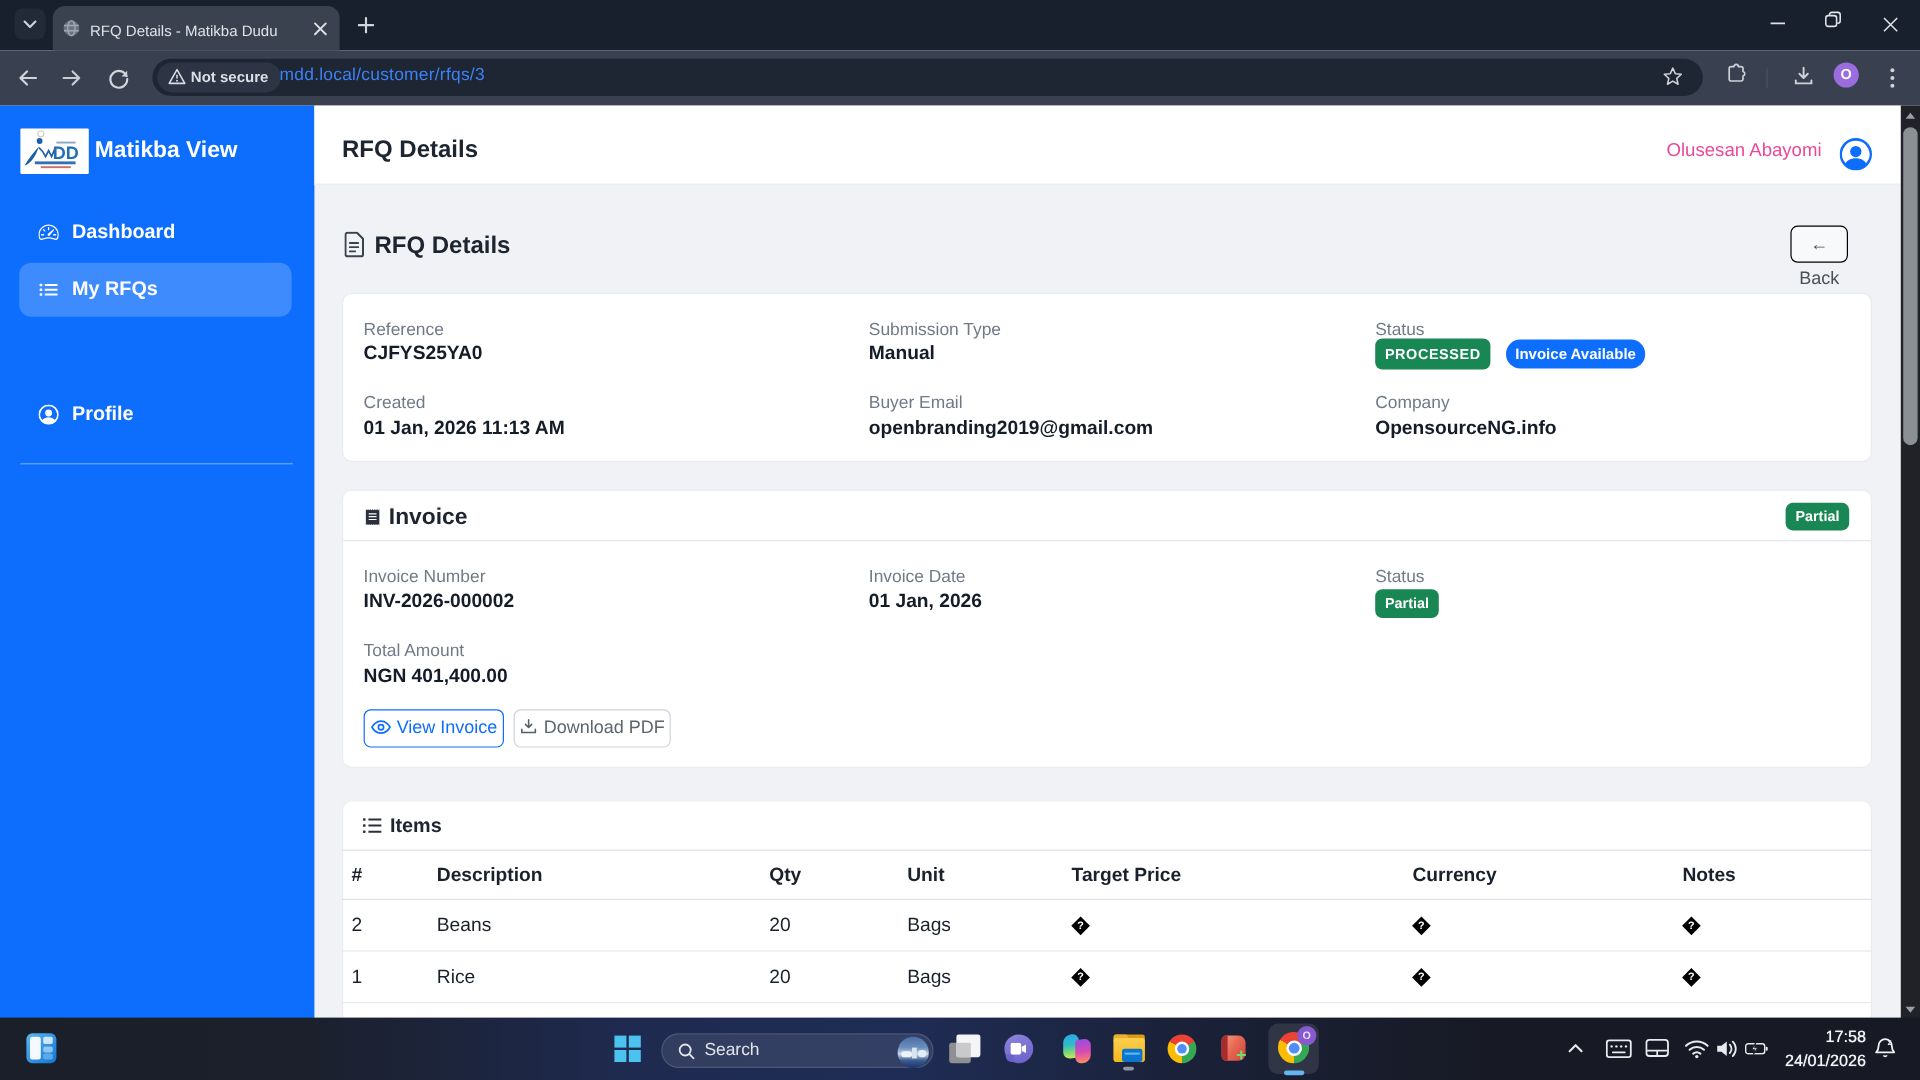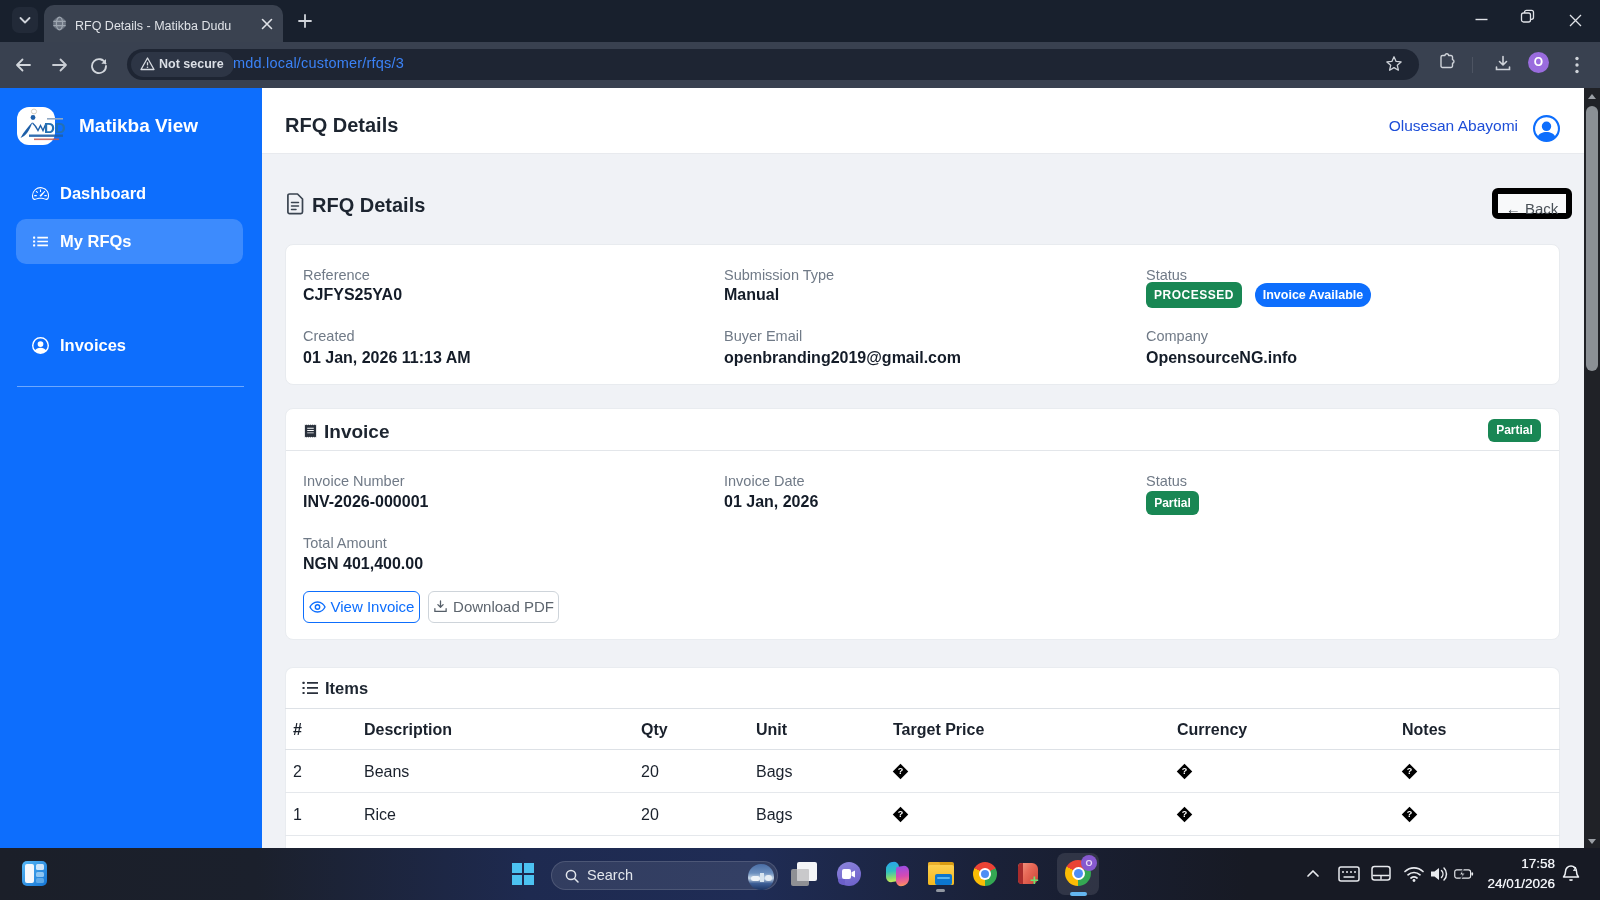--- a/index.html
+++ b/index.html
@@ -14,41 +14,41 @@
   #tab{position:absolute;left:44px;top:5px;width:239px;height:37px;background:#3a4250;border-radius:10px 10px 0 0;}
   #tabtitle{position:absolute;left:31px;top:14px;font-size:12.5px;color:#dfe2e7;}
   #toolbar{position:absolute;left:0;top:42px;width:1600px;height:46px;background:#394150;}
   #omnibox{position:absolute;left:127px;top:7px;width:1292px;height:31px;border-radius:16px;background:#1e2533;}
   #chip{position:absolute;left:4px;top:3px;height:25px;border-radius:13px;background:#2d3545;color:#dbdfe6;
     font-size:12.5px;font-weight:bold;padding:0 10px 0 28px;line-height:25px;}
   #url{position:absolute;left:106px;top:6px;font-size:14.5px;color:#3b82f6;letter-spacing:0.2px;}
 
   
   #sidebar{position:absolute;left:0;top:88px;width:262px;height:762px;background:#0d6efd;}
-  #logo{position:absolute;left:17px;top:19px;width:38px;height:38px;background:#fff;border-radius:12px;}
+  #logo{position:absolute;left:17px;top:19px;width:57px;height:38px;background:#fff;border-radius:1px;}
   #brand{position:absolute;left:79px;top:27px;font-size:19px;font-weight:bold;color:#fff;}
   .nav{position:absolute;left:16px;width:227px;height:45px;border-radius:10px;color:#fff;}
   .nav .nicon{position:absolute;left:16px;top:14px;}
   .nav .ntext{position:absolute;left:44px;top:13px;font-size:16.5px;font-weight:bold;}
   #nav-dash{top:83px;}
   #nav-rfq{top:131px;background:rgba(255,255,255,0.2);}
   #nav-inv{top:184px;}
   #nav-prof{top:235px;}
   #sidediv{position:absolute;left:17px;top:298px;width:227px;height:1px;background:rgba(255,255,255,0.4);}
   #logout{position:absolute;left:17px;top:319px;width:226px;height:32px;background:#fff;border-radius:7px;
     color:#212529;font-size:16px;text-align:center;line-height:32px;}
 
   
   #topbar{position:absolute;left:262px;top:88px;width:1322px;height:66px;background:#fff;border-bottom:1px solid #e8eaee;}
   #pgtitle{position:absolute;left:23px;top:26px;font-size:20px;font-weight:bold;color:#1d2530;}
-  #uname{position:absolute;right:66px;top:29px;font-size:15.5px;color:#1d4ed8;}
+  #uname{position:absolute;right:66px;top:29px;font-size:15.5px;color:#ec4899;}
 
   #sect1title{position:absolute;left:312px;top:194px;font-size:20px;font-weight:bold;color:#1d2530;}
-  #backbtn{position:absolute;left:1492px;top:188px;width:80px;height:31px;background:#f8f9fa;
-    border:6px solid #000000;border-radius:6px;color:#495057;font-size:15px;text-align:center;line-height:29px;}
+  #backbtn{position:absolute;left:1492px;top:188px;width:48px;height:31px;background:#f8f9fa;
+    border:1px solid #000000;border-radius:6px;color:#495057;font-size:15px;text-align:center;line-height:29px;}
 
   #panel1{position:absolute;left:285px;top:244px;width:1275px;height:141px;background:#fff;
     border:1px solid #e8ebef;border-radius:8px;}
   .lbl{position:absolute;font-size:14.5px;color:#707a87;}
   .val{position:absolute;font-size:16px;font-weight:bold;color:#141c28;}
   .badge{position:absolute;color:#fff;font-weight:bold;text-align:center;}
 
   #card2{position:absolute;left:285px;top:408px;width:1275px;height:232px;background:#fff;
     border:1px solid #e9ecf0;border-radius:8px;}
   #card2 .hdr{position:absolute;left:0;top:0;width:100%;height:42px;border-bottom:1px solid #e3e6ea;}
@@ -184,21 +184,21 @@
         <rect x="1" y="3.3" width="2" height="2" rx="0.4"></rect>
           <rect x="1" y="7" width="2" height="2" rx="0.4"></rect>
           <rect x="1" y="10.7" width="2" height="2" rx="0.4"></rect>
       </svg>
       <span class="ntext">My RFQs</span>
     </div>
     <div class="nav" id="nav-prof">
       <svg class="nicon" width="17" height="17" viewBox="0 0 16 16" fill="#fff">
         <path d="M8 0a8 8 0 100 16A8 8 0 008 0zm0 1.5a6.5 6.5 0 014.9 10.8c-.6-1.2-2.5-2.3-4.9-2.3s-4.3 1.1-4.9 2.3A6.5 6.5 0 018 1.5zm0 2.5a2.7 2.7 0 110 5.4 2.7 2.7 0 010-5.4z"></path>
       </svg>
-      <span class="ntext">Invoices</span>
+      <span class="ntext">Profile</span>
     </div>
     <div id="sidediv"></div>
   </div>
 
   <div id="topbar">
     <span id="pgtitle">RFQ Details</span>
     <span id="uname">Olusesan Abayomi</span>
     <svg width="27" height="27" viewBox="0 0 16 16" style="position:absolute;right:24px;top:27px;" fill="#0d6efd">
       <path d="M8 0a8 8 0 100 16A8 8 0 008 0zm0 1.3a6.7 6.7 0 015 11.2c-.5-1.4-2.6-2.5-5-2.5s-4.5 1.1-5 2.5A6.7 6.7 0 018 1.3zm0 2.6a2.8 2.8 0 110 5.6 2.8 2.8 0 010-5.6z"></path>
     </svg>
@@ -232,21 +232,21 @@
     <div class="hdr"></div>
   </div>
   <svg width="15" height="16" viewBox="0 0 16 16" style="position:absolute;left:303px;top:423px;" fill="#2a313c">
     <path d="M2 1l1 .8L4 1l1 .8L6 1l1 .8L8 1l1 .8L10 1l1 .8L12 1l1 .8L14 1v14l-1-.8-1 .8-1-.8-1 .8-1-.8-1 .8-1-.8-1 .8-1-.8-1 .8-1-.8-1 .8zm2.5 3.5v1h7v-1zm0 2.5v1h7V7zm0 2.5v1h7v-1z"></path>
   </svg>
   <span style="position:absolute;left:324px;top:421px;font-size:19px;font-weight:bold;color:#1d2530;">Invoice</span>
   <div class="badge" style="left:1488px;top:419px;width:53px;height:23px;background:#198754;border-radius:6px;
     font-size:12px;line-height:23px;">Partial</div>
 
   <span class="lbl" style="left:303px;top:473px;">Invoice Number</span>
-  <span class="val" style="left:303px;top:493px;">INV-2026-000001</span>
+  <span class="val" style="left:303px;top:493px;">INV-2026-000002</span>
   <span class="lbl" style="left:724px;top:473px;">Invoice Date</span>
   <span class="val" style="left:724px;top:493px;">01 Jan, 2026</span>
   <span class="lbl" style="left:1146px;top:473px;">Status</span>
   <div class="badge" style="left:1146px;top:491px;width:53px;height:24px;background:#198754;border-radius:6px;
     font-size:12px;line-height:24px;">Partial</div>
   <span class="lbl" style="left:303px;top:535px;">Total Amount</span>
   <span class="val" style="left:303px;top:555px;">NGN 401,400.00</span>
 
   <div style="position:absolute;left:303px;top:591px;width:117px;height:32px;border:1px solid #0d6efd;border-radius:6px;
     background:#fff;color:#0d6efd;font-size:15px;text-align:center;line-height:30px;">

